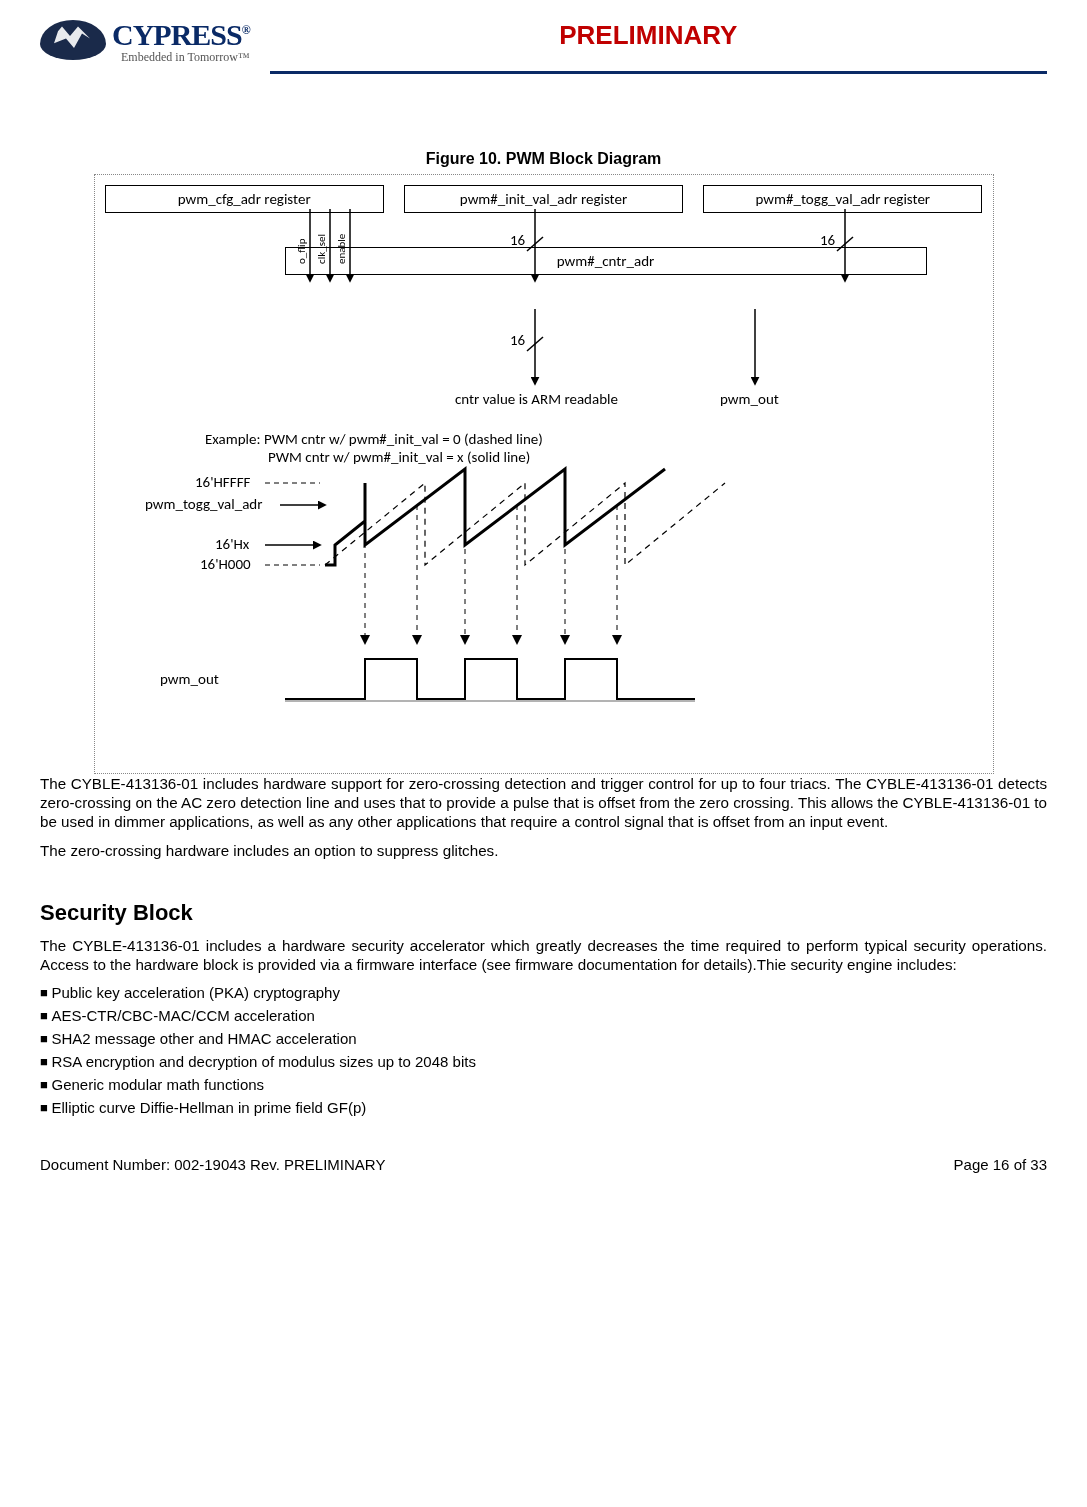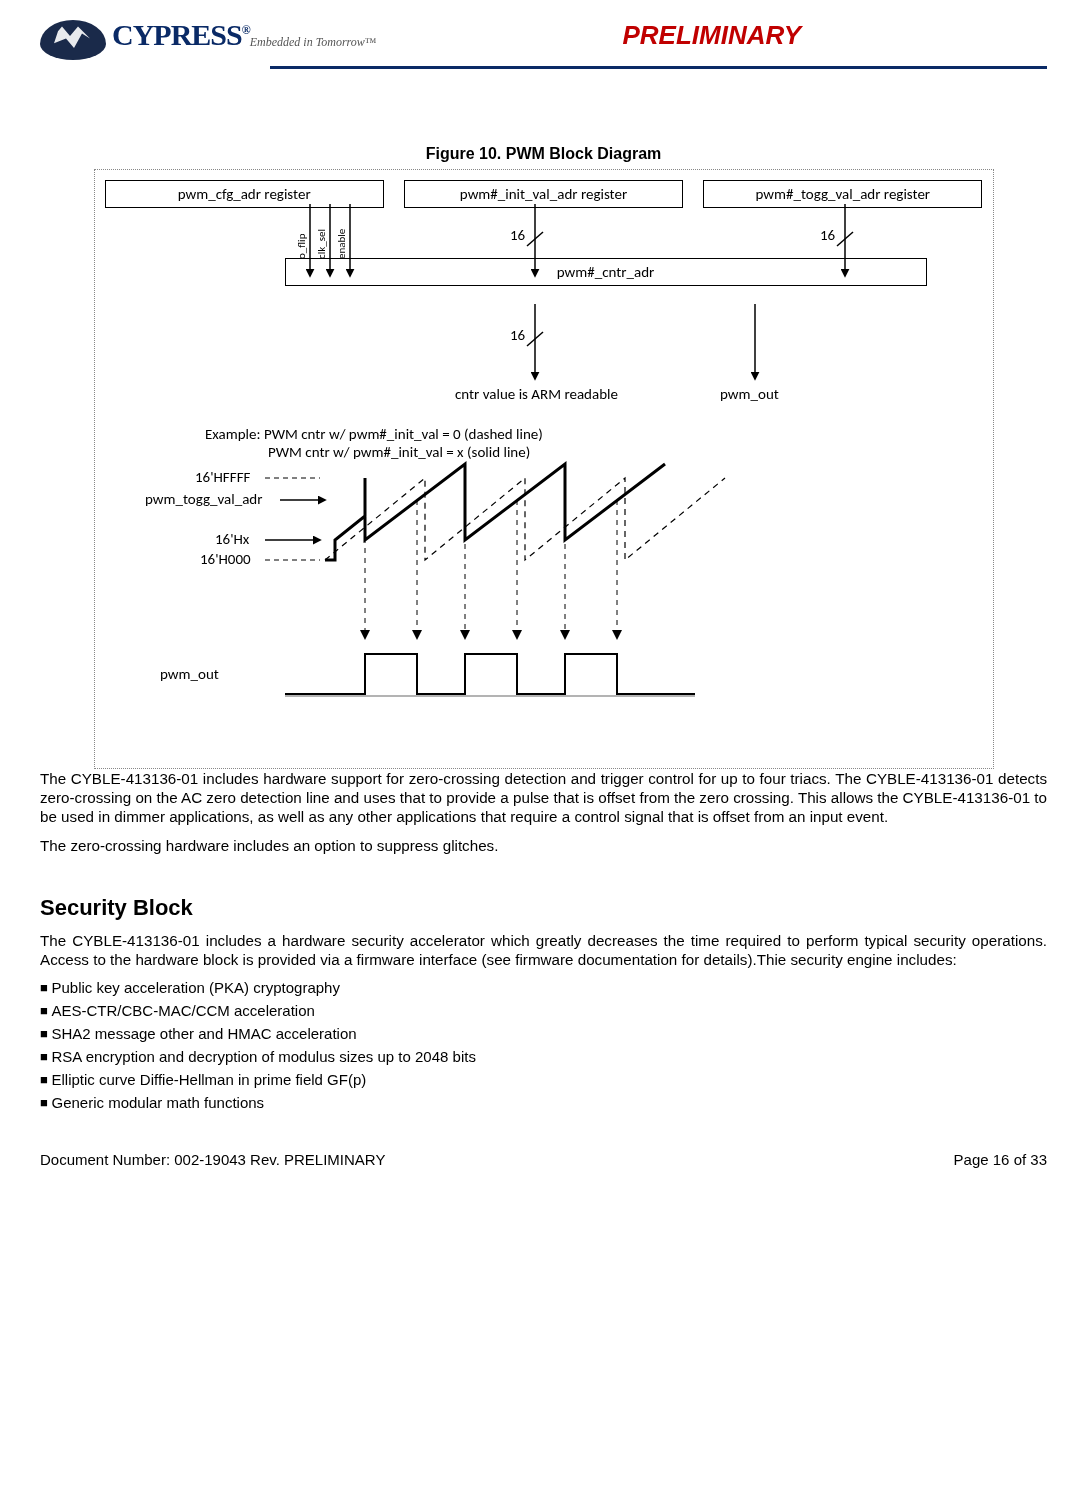--- a/index.html
+++ b/index.html
@@ -37,43 +37,41 @@
   }
   .logo-oval::before {
     content: "";
     position: absolute;
     left: 10px; top: 4px;
     width: 40px; height: 24px;
     background: #fff;
     clip-path: polygon(20% 30%, 10% 80%, 40% 60%, 60% 100%, 80% 40%, 100% 60%, 70% 10%, 50% 50%, 30% 10%);
     opacity: .9;
   }
-  .logo-text-wrap { display: flex; flex-direction: row; }
+  .logo-text-wrap { display: flex; flex-direction: column; }
   .logo-text {
     font-family: "Times New Roman", serif;
     font-size: 30px;
     font-weight: bold;
     color: #0a2a66;
     letter-spacing: -1px;
     line-height: 1;
   }
   .logo-text sup { font-size: 12px; }
   .logo-sub {
     font-family: "Times New Roman", serif;
-    font-style: italic;
     font-size: 12px;
     color: #555;
     align-self: flex-end;
   }
   .header-center {
     flex: 1;
     text-align: center;
     font-size: 26px;
     font-weight: bold;
-    font-style: italic;
     color: #c00000;
     line-height: 1;
     padding-top: 2px;
   }
   .part-num {
     font-size: 26px;
     font-weight: bold;
     color: #000;
     white-space: nowrap;
     padding-top: 2px;
@@ -100,21 +98,21 @@
     box-sizing: border-box;
     position: relative;
     height: 600px;
   }
 
   
   .regbox-row {
     display: flex;
     justify-content: space-between;
     gap: 20px;
-    margin-bottom: 50px;
+    margin-bottom: 34px;
   }
   .regbox {
     border: 1.5px solid #000;
     padding: 4px 10px;
     font-family: Calibri, Arial, sans-serif;
     font-size: 15px;
     text-align: center;
     flex: 1;
   }
 
@@ -273,22 +271,22 @@
   <p class="body">The CYBLE-413136-01 includes hardware support for zero-crossing detection and trigger control for up to four triacs. The CYBLE-413136-01 detects zero-crossing on the AC zero detection line and uses that to provide a pulse that is offset from the zero crossing. This allows the CYBLE-413136-01 to be used in dimmer applications, as well as any other applications that require a con­trol signal that is offset from an input event.</p>
   <p class="body">The zero-crossing hardware includes an option to suppress glitches.</p>
 
   <h2 class="sect">Security Block</h2>
   <p class="body">The CYBLE-413136-01 includes a hardware security accelerator which greatly decreases the time required to perform typical secu­rity operations. Access to the hardware block is provided via a firmware interface (see firmware documentation for details).Thie security engine includes:</p>
   <ul class="bullets">
     <li>Public key acceleration (PKA) cryptography</li>
     <li>AES-CTR/CBC-MAC/CCM acceleration</li>
     <li>SHA2 message other and HMAC acceleration</li>
     <li>RSA encryption and decryption of modulus sizes up to 2048 bits</li>
+    <li>Generic modular math functions</li>
     <li>Elliptic curve Diffie-Hellman in prime field GF(p)</li>
-    <li>Generic modular math functions</li>
   </ul>
 
   <div class="footer">
     <span>Document Number:  002-19043 Rev. PRELIMINARY</span>
     <span>Page 16 of 33</span>
   </div>
 
 </div>
 
 </body></html>

